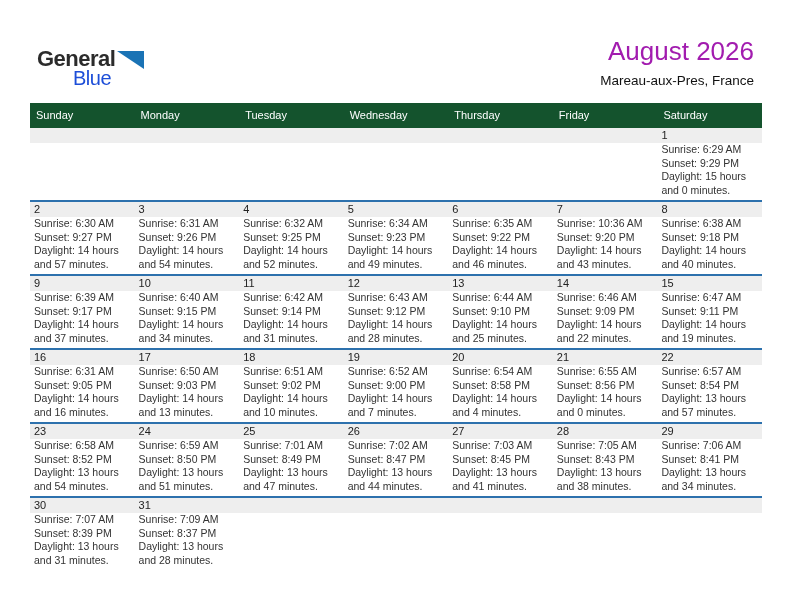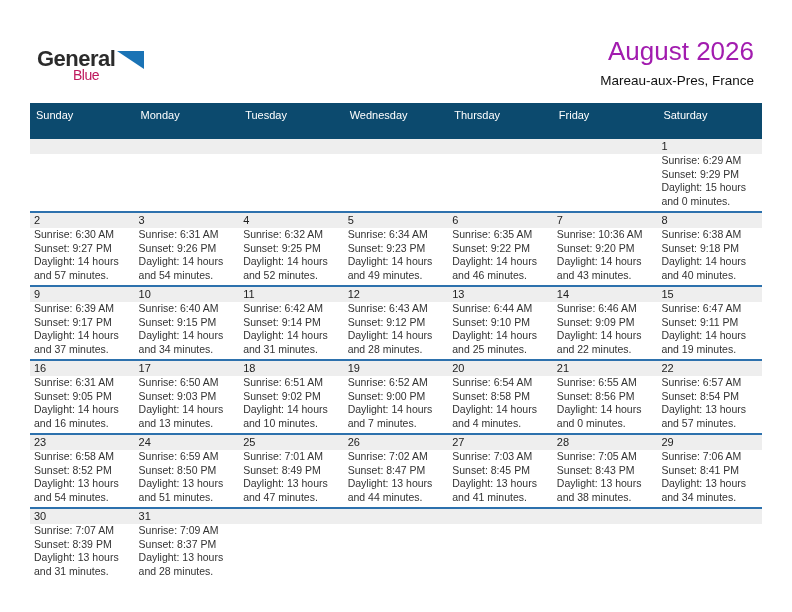--- a/index.html
+++ b/index.html
@@ -4,30 +4,30 @@
 <style>
   html,body{margin:0;padding:0;background:#ffffff;}
   body{width:792px;height:612px;position:relative;overflow:hidden;
        font-family:"Liberation Sans","DejaVu Sans",sans-serif;color:#222;}
 
   
   .logo{position:absolute;left:37px;top:48px;line-height:1;}
   .logo-top{display:flex;align-items:flex-start;}
   .logo-general{font-size:22px;font-weight:700;color:#2b2b2b;letter-spacing:-0.5px;}
   .logo-tri{margin-left:2px;margin-top:3px;}
-  .logo-blue{font-size:14px;font-weight:400;color:#be185d;letter-spacing:-0.5px;
+  .logo-blue{font-size:20px;font-weight:400;color:#1d4ed8;letter-spacing:-0.5px;
              margin-left:36px;margin-top:-4px;}
 
   .title-block{position:absolute;right:38px;top:36px;text-align:right;}
   .page-title{font-size:26px;font-weight:400;color:#a21caf;line-height:1.2;}
   .page-subtitle{font-size:13.5px;font-weight:400;color:#111;margin-top:6px;}
 
   
   .calendar{position:absolute;left:30px;top:103px;width:732px;}
-  .weekday-row{display:flex;background:#0c4a6e;height:36px;}
+  .weekday-row{display:flex;background:#14532d;height:25px;}
   .hcell{width:14.2857%;box-sizing:border-box;padding-left:6px;
          font-size:11px;color:#ffffff;line-height:24px;font-weight:400;}
 
   .week{display:flex;height:72px;
         background:linear-gradient(to bottom,#eeeeee 0px,#eeeeee 15px,#ffffff 15px);}
   .week + .week{border-top:2px solid #2d71ad;}
 
   .cell{width:14.2857%;box-sizing:border-box;padding:0 3px 0 4px;}
   .num{font-size:11px;line-height:15px;height:15px;color:#222;}
   .line{font-size:10.5px;line-height:13.6px;color:#333;}

